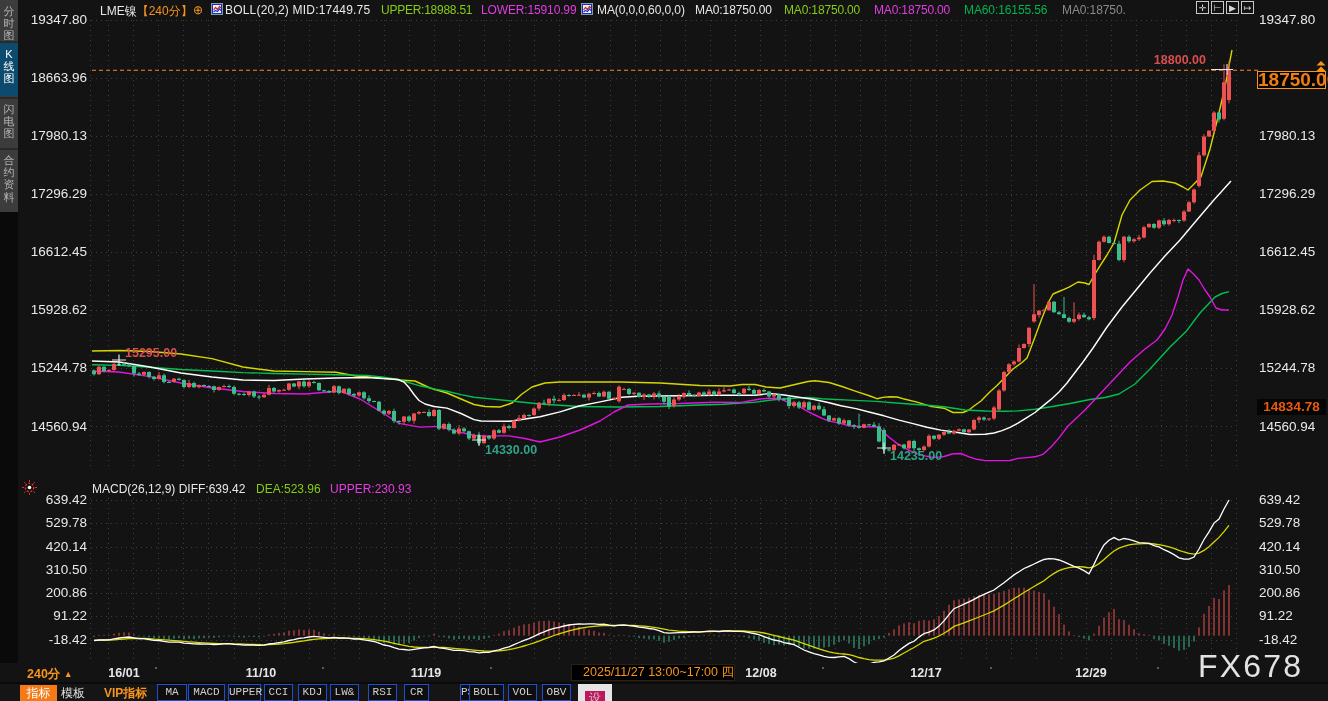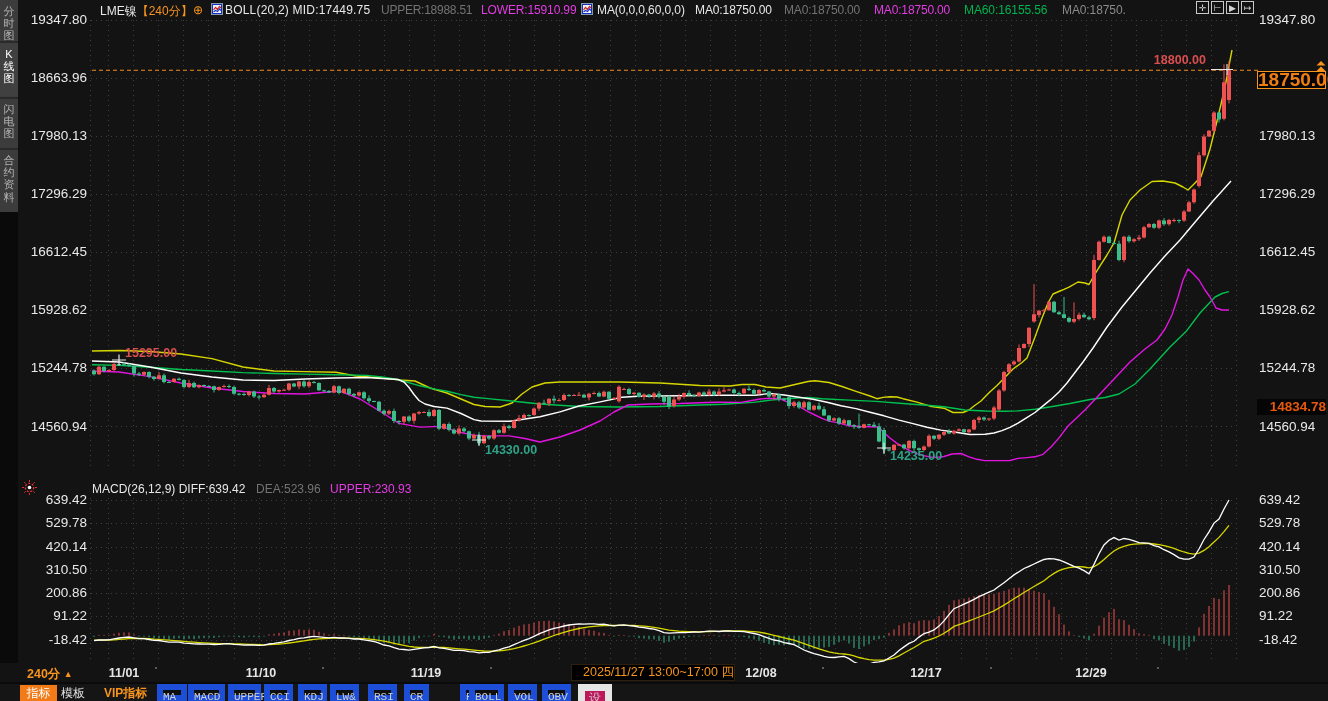--- a/index.html
+++ b/index.html
@@ -2,44 +2,44 @@
 <html><head><meta charset="utf-8"><style>
 *{margin:0;padding:0;box-sizing:border-box}
 html,body{width:1328px;height:701px;overflow:hidden;background:#131313}
 body{position:relative;font-family:"Liberation Sans",sans-serif}
 #stage{position:absolute;inset:0;background:#131313}
 .al{position:absolute;right:1241px;width:200px;text-align:right;font-size:13.5px;color:#e9e9e9;line-height:16px}
 .ar{position:absolute;left:1259px;font-size:13.5px;color:#e9e9e9;line-height:16px}
 #sidebar{position:absolute;left:0;top:0;width:18px;height:212px;background:#3c3c3c}
 #sidebelow{position:absolute;left:0;top:212px;width:18px;height:489px;background:#0a0a0a}
 .sbi{position:absolute;left:0;width:18px;text-align:center;color:#b4b4b4;font-size:11px;line-height:12.2px;padding-top:3px}
-.sbk{background:#404040;color:#fff}
+.sbk{background:#0c4a6e;color:#fff}
 .sdiv{position:absolute;left:0;width:18px;height:2px;background:#2a2a2a}
 #hdr{position:absolute;left:8px;top:3px;height:15px;font-size:12px;letter-spacing:-0.1px;color:#e8e8e8;white-space:nowrap;width:1328px}
 #hdr span{position:absolute;top:0}
 
 #btns{position:absolute;left:1196px;top:1px}
 .btn{display:inline-block;width:13px;height:13px;border:1px solid #c9c9c9;margin-right:2px;position:relative;color:#d5d5d5;font-size:9px;line-height:12px;text-align:center;vertical-align:top}
 #macdlegend{position:absolute;left:0;top:482px;width:1328px;font-size:12px;letter-spacing:0;color:#e8e8e8;white-space:nowrap}
 #macdlegend span{position:absolute;top:0}
 #sun{position:absolute;left:22px;top:480px;width:15px;height:15px}
 #daterow{position:absolute;left:0;top:663px;width:1328px;height:19px;background:#131313}
 .dt{position:absolute;top:3px;width:60px;text-align:center;font-size:12.5px;font-weight:bold;color:#e6e6e6}
 #period{position:absolute;left:27px;top:3px;color:#f7941d;font-size:12.5px;font-weight:bold}
 #dbox{position:absolute;left:571px;top:1px;width:164px;height:17px;background:#000;border:1px solid #2e2010;color:#f7941d;font-size:12.5px;text-align:right;line-height:15px}
 #fx{position:absolute;left:1198px;top:648px;font-size:32px;color:#e3e3e3;letter-spacing:2.2px}
 #toolbar{position:absolute;left:0;top:682px;width:1328px;height:19px;background:#151515;border-top:2px solid #0a0a0a}
 #toolbar .orange{position:absolute;left:20px;top:1px;width:37px;height:16px;background:#f27b17;color:#fff;font-size:12px;text-align:center;line-height:16px}
 #mb{position:absolute;left:61px;top:1px;color:#e0e0e0;font-size:12px;line-height:16px}
 #vip{position:absolute;left:104px;top:1px;color:#f7941d;font-size:12px;font-weight:bold;line-height:16px}
-.tb{position:absolute;top:0px;height:17px;border:6px solid #1d4ed8;background:#0e0e0e;color:#cfcfcf;font-family:"Liberation Mono",monospace;font-size:11px;line-height:15px}
+.tb{position:absolute;top:0px;height:17px;border:1px solid #1d4ed8;background:#0e0e0e;color:#cfcfcf;font-family:"Liberation Mono",monospace;font-size:11px;text-align:center;line-height:15px}
 #szbox{position:absolute;left:578px;top:0px;width:34px;height:31px;border:7px solid #e5e5e5;background:#be185d;color:#cfcfcf;font-size:12px;text-align:center;line-height:15px}
-.w{color:#e8e8e8}.yl{color:#737373}.mg{color:#e23ce2}.gn{color:#00b44e}.gy{color:#8a8a8a}.or{color:#f7941d}
+.w{color:#e8e8e8}.yl{color:#84cc16}.mg{color:#e23ce2}.gn{color:#00b44e}.gy{color:#8a8a8a}.or{color:#f7941d}
 #pricebox{position:absolute;left:1257px;top:71px;width:69px;height:18px;border:1.5px solid #f7941d;background:#050505;color:#f07d12;font-size:19px;font-weight:bold;text-align:right;line-height:16px}
-#setbox{position:absolute;left:1257px;top:399px;width:69px;height:16px;background:#050505;color:#e8590c;font-size:13.5px;font-weight:bold;text-align:right;line-height:16px}
+#setbox{position:absolute;left:1257px;top:399px;width:69px;height:16px;background:#050505;color:#e8590c;font-size:13.5px;font-weight:bold;text-align:center;line-height:16px}
 </style></head>
 <body>
 <div id="stage">
 <svg width="1328" height="701" viewBox="0 0 1328 701" style="position:absolute;left:0;top:0">
 <path d="M90.5 20V467M90.5 498V663M108.5 20V467M108.5 498V663M133.5 20V467M133.5 498V663M158.5 20V467M158.5 498V663M183.5 20V467M183.5 498V663M208.5 20V467M208.5 498V663M234.5 20V467M234.5 498V663M259.5 20V467M259.5 498V663M284.5 20V467M284.5 498V663M309.5 20V467M309.5 498V663M334.5 20V467M334.5 498V663M359.5 20V467M359.5 498V663M384.5 20V467M384.5 498V663M409.5 20V467M409.5 498V663M434.5 20V467M434.5 498V663M459.5 20V467M459.5 498V663M484.5 20V467M484.5 498V663M509.5 20V467M509.5 498V663M534.5 20V467M534.5 498V663M559.5 20V467M559.5 498V663M585.5 20V467M585.5 498V663M610.5 20V467M610.5 498V663M635.5 20V467M635.5 498V663M660.5 20V467M660.5 498V663M685.5 20V467M685.5 498V663M710.5 20V467M710.5 498V663M735.5 20V467M735.5 498V663M760.5 20V467M760.5 498V663M785.5 20V467M785.5 498V663M810.5 20V467M810.5 498V663M835.5 20V467M835.5 498V663M860.5 20V467M860.5 498V663M885.5 20V467M885.5 498V663M910.5 20V467M910.5 498V663M936.5 20V467M936.5 498V663M961.5 20V467M961.5 498V663M986.5 20V467M986.5 498V663M1011.5 20V467M1011.5 498V663M1036.5 20V467M1036.5 498V663M1061.5 20V467M1061.5 498V663M1086.5 20V467M1086.5 498V663M1111.5 20V467M1111.5 498V663M1136.5 20V467M1136.5 498V663M1161.5 20V467M1161.5 498V663M1186.5 20V467M1186.5 498V663M1211.5 20V467M1211.5 498V663M1236.5 20V467M1236.5 498V663" stroke="#3e3e3e" stroke-width="1" stroke-dasharray="1,4" fill="none" shape-rendering="crispEdges"></path>
 <path d="M91 20.5H1236M91 78.5H1236M91 136.5H1236M91 194.5H1236M91 252.5H1236M91 310.5H1236M91 368.5H1236M91 426.5H1236M91 500.5H1236M91 523.5H1236M91 547.5H1236M91 570.5H1236M91 593.5H1236M91 616.5H1236M91 640.5H1236" stroke="#3e3e3e" stroke-width="1" stroke-dasharray="1,4" fill="none" shape-rendering="crispEdges"></path>
 <path d="M92 70.3H1258" stroke="#ef8d20" stroke-width="1.1" stroke-dasharray="4,3" fill="none"></path>
 <polyline points="92.0,351.0 120.0,350.5 150.0,351.5 181.0,354.0 212.0,358.6 243.0,367.0 274.0,371.0 305.0,371.6 336.0,372.3 356.0,376.0 382.0,378.0 400.0,380.0 415.0,381.0 430.0,388.0 447.0,393.0 461.0,399.0 474.0,404.5 485.0,406.5 500.0,407.0 512.0,403.0 522.0,394.0 532.0,387.0 545.0,383.0 560.0,382.0 620.0,382.0 660.0,383.0 700.0,385.5 730.0,386.0 742.0,384.5 755.0,384.5 766.0,387.0 780.0,388.0 795.0,384.5 808.0,381.5 815.0,380.7 829.0,382.5 842.0,386.5 856.0,391.3 870.0,396.0 877.0,398.7 883.0,397.4 890.0,396.7 897.0,397.0 903.0,398.7 917.0,402.1 930.0,406.2 944.0,408.2 953.0,412.5 963.0,412.5 969.0,410.0 974.0,406.0 981.0,401.0 989.0,392.8 997.0,385.4 1005.0,377.2 1013.0,369.0 1022.0,362.5 1027.0,358.0 1035.0,337.0 1042.0,318.0 1048.0,303.0 1053.0,294.0 1060.0,291.0 1064.0,289.4 1069.0,287.2 1078.0,282.0 1085.0,283.0 1089.0,284.5 1095.0,274.0 1100.0,265.8 1107.0,255.0 1114.0,243.0 1122.0,215.0 1130.0,200.0 1140.0,190.0 1152.0,181.5 1163.0,181.0 1175.0,183.0 1183.0,187.0 1188.0,190.0 1195.0,183.0 1201.0,176.8 1210.0,149.0 1218.0,117.0 1225.0,87.0 1229.0,65.6 1232.0,50.0" fill="none" stroke="#d6d600" stroke-width="1.4" stroke-linejoin="round"></polyline>
 <polyline points="92.0,364.8 119.0,365.4 150.0,367.3 181.0,369.5 212.0,371.0 243.0,372.6 274.0,373.5 305.0,374.1 336.0,374.7 367.0,375.4 382.0,377.0 398.0,379.5 420.0,385.8 435.0,389.1 447.0,391.2 461.0,394.6 474.0,397.3 488.0,398.6 509.0,400.7 540.0,404.0 579.0,406.5 618.0,407.0 660.0,406.5 700.0,405.0 723.0,404.3 741.0,403.1 753.0,402.4 760.0,401.6 771.0,400.1 783.0,399.0 794.0,398.2 800.0,397.9 808.0,397.5 822.0,398.7 849.0,400.1 876.0,401.4 903.0,403.5 930.0,405.5 944.0,406.8 952.0,408.0 965.0,410.0 985.0,411.0 1005.0,411.3 1018.0,410.9 1035.0,409.2 1051.0,406.8 1070.0,403.5 1090.0,399.5 1105.0,397.5 1119.0,394.0 1135.0,384.0 1150.0,369.0 1170.0,347.0 1186.0,331.6 1200.0,313.0 1215.0,297.0 1222.0,293.5 1229.0,291.6" fill="none" stroke="#00c14f" stroke-width="1.4" stroke-linejoin="round"></polyline>
 <polyline points="92.0,361.0 119.0,362.0 150.0,367.0 181.0,373.0 212.0,377.0 243.0,380.0 274.0,380.5 305.0,379.0 336.0,378.0 367.0,377.5 398.0,379.5 404.0,382.0 409.0,387.5 414.0,394.5 419.0,400.5 425.0,404.0 434.0,406.5 447.0,408.1 461.0,413.5 474.0,419.6 481.0,421.0 510.0,421.3 525.0,419.0 540.0,416.8 560.0,411.9 579.0,406.0 599.0,402.1 622.0,397.2 638.0,396.2 680.0,395.8 716.0,395.3 755.0,395.2 770.0,393.5 784.0,395.0 799.0,397.2 813.0,399.3 827.0,402.2 841.0,405.8 856.0,408.6 870.0,412.2 884.0,415.8 899.0,420.1 913.0,423.6 927.0,427.2 941.0,430.1 956.0,432.2 970.0,434.5 985.0,434.2 994.0,433.0 1002.0,430.6 1010.0,427.3 1018.0,423.2 1026.0,418.2 1035.0,412.5 1043.0,405.9 1051.0,399.4 1059.0,392.0 1067.0,383.0 1070.0,379.0 1083.0,362.0 1093.0,348.0 1107.0,327.0 1122.0,307.0 1136.0,290.0 1150.0,273.0 1164.0,257.0 1180.0,240.0 1196.0,221.0 1213.0,201.0 1231.0,181.0" fill="none" stroke="#ffffff" stroke-width="1.4" stroke-linejoin="round"></polyline>
@@ -139,28 +139,29 @@
 <div id="daterow">
 <div id="period">240分 <span style="font-size:9px;vertical-align:1px">▲</span></div>
 <div style="position:absolute;top:4px;left:0;width:1328px;height:2px">
 <span style="position:absolute;left:155px;width:2px;height:2px;background:#5a5a5a"></span>
 <span style="position:absolute;left:322px;width:2px;height:2px;background:#5a5a5a"></span>
 <span style="position:absolute;left:490px;width:2px;height:2px;background:#5a5a5a"></span>
 <span style="position:absolute;left:822px;width:2px;height:2px;background:#5a5a5a"></span>
 <span style="position:absolute;left:990px;width:2px;height:2px;background:#5a5a5a"></span>
 <span style="position:absolute;left:1157px;width:2px;height:2px;background:#5a5a5a"></span>
 </div>
-<div class="dt" style="left:94px">11/01</div>
+<div class="dt" style="left:94px">16/01</div>
 <div class="dt" style="left:231px">11/10</div>
 <div class="dt" style="left:396px">11/19</div>
 <div class="dt" style="left:731px">12/08</div>
 <div class="dt" style="left:896px">12/17</div>
 <div class="dt" style="left:1061px">12/29</div>
 <div id="dbox">2025/11/27 13:00~17:00 四</div>
 </div>
+<div id="fx">FX678</div>
 <div id="toolbar">
 <div class="orange">指标</div>
 <div id="mb">模板</div>
 <div id="vip">VIP指标</div>
 <div class="tb" style="left:157px;width:30px">MA</div>
 <div class="tb" style="left:188px;width:37px">MACD</div>
 <div class="tb" style="left:228px;width:33px">UPPER</div>
 <div class="tb" style="left:264px;width:29px">CCI</div>
 <div class="tb" style="left:298px;width:29px">KDJ</div>
 <div class="tb" style="left:330px;width:29px">LW&amp;</div>

